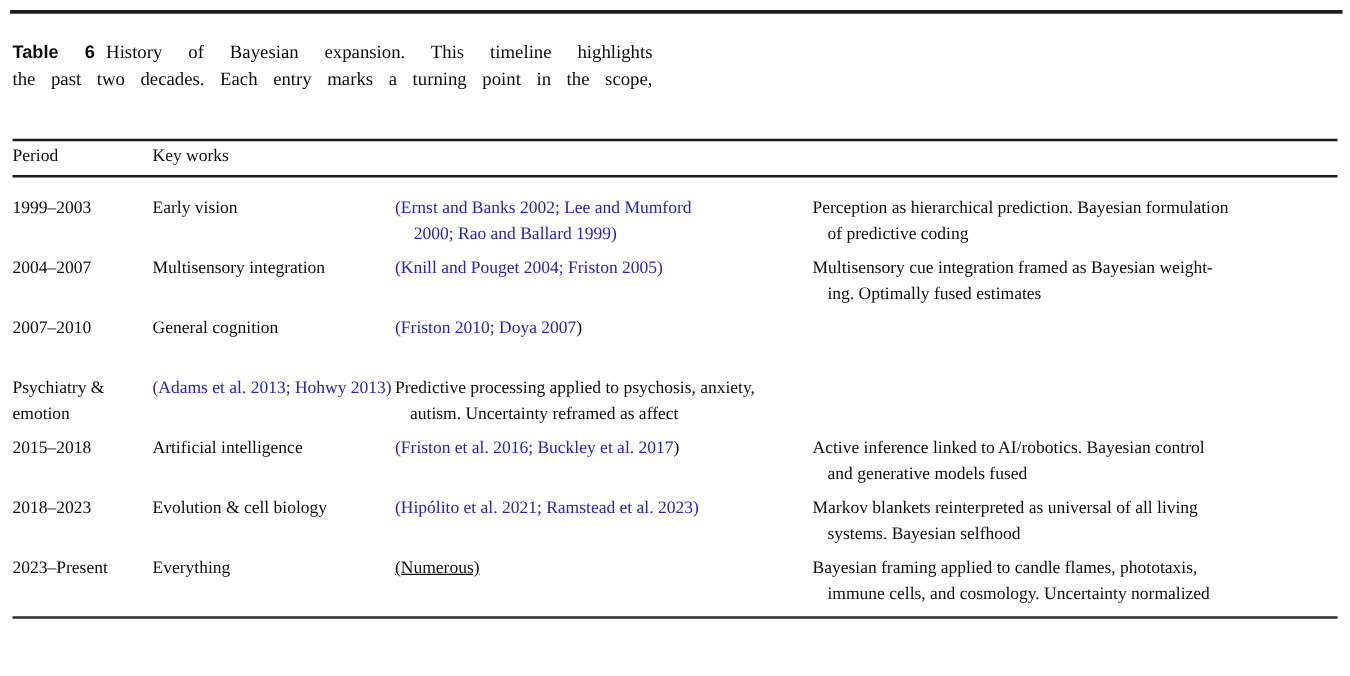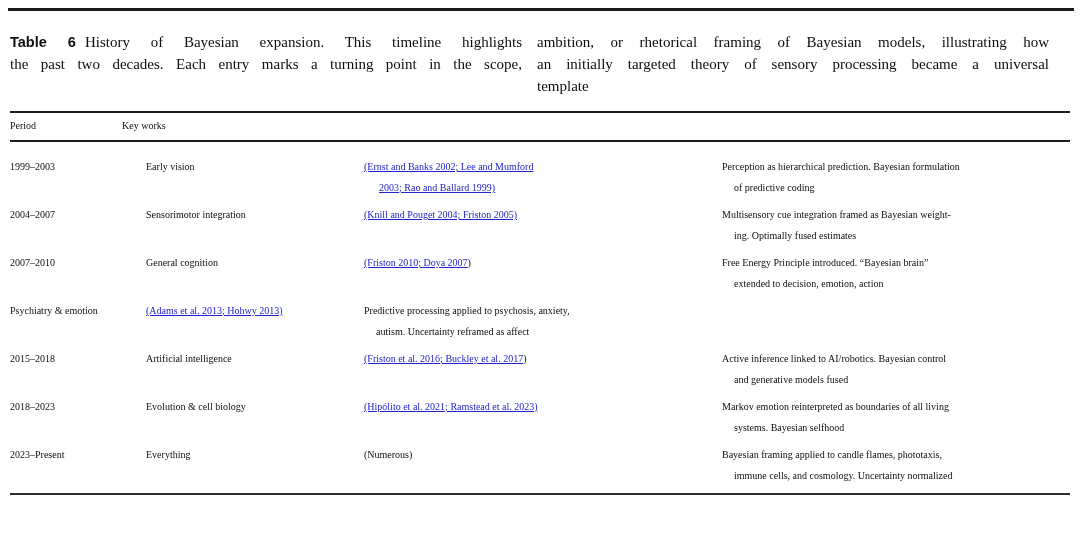--- a/index.html
+++ b/index.html
@@ -17,21 +17,21 @@
   .rule-table-top  { left: 10px; right: 10px; top: 111px; height: 2px; }
   .rule-header-bot { left: 10px; right: 10px; top: 140px; height: 1.5px; }
   .rule-table-bot  { left: 10px; right: 10px; top: 493px; height: 2px; background:#2e2e2e; }
 
   
   .caption {
     position: absolute;
     top: 31px; left: 10px; width: 1060px;
     display: grid;
     grid-template-columns: 512px 512px;
-    column-gap: 15px;
+    column-gap: 36px;
     font-size: 15px;
     line-height: 22px;
   }
   .cap-line { white-space: normal; }
   .just { text-align: justify; text-align-last: justify; }
   .cap-label {
     font-family: "Liberation Sans", sans-serif;
     font-weight: bold;
     font-size: 14.5px;
     margin-right: 9px;
@@ -45,97 +45,87 @@
   .thead {
     position: absolute;
     top: 115px; left: 10px; width: 1060px;
     font-size: 15.5px;
     line-height: 20px;
   }
   .tbody {
     position: absolute;
     top: 156px; left: 10px; width: 1060px;
   }
-  .row { height: 48px; align-content: start; gap: 24px; }
-  .cell { font-size: 10px; line-height: 21px; }
+  .row { height: 48px; align-content: start; }
+  .cell { font-size: 14px; line-height: 21px; }
   .cell div, .cell a, .cell span { white-space: nowrap; }
   .kw-cont   { padding-left: 15px; }
   .sh-cont   { padding-left: 12px; }
   .cite {
     color: #2323cc;
-    text-decoration: underline;
     cursor: pointer;
   }
   .cite-suffix { color: #0d0d0d; text-decoration: none; }
-  .kw-plain { color: #0d0d0d; }
+  .kw-plain { color: #0d0d0d; text-decoration: underline; }
 </style>
 </head>
 <body>
 
 <div class="page">
 
   <div class="rule rule-page-top"></div>
 
   <div class="caption">
     <div class="cap-col">
       <div class="cap-line just"><span class="cap-label">Table 6</span><span>History of Bayesian expansion. This timeline highlights</span></div>
       <div class="cap-line just">the past two decades. Each entry marks a turning point in the scope,</div>
-    </div>
-    <div class="cap-col">
-      <div class="cap-line just">ambition, or rhetorical framing of Bayesian models, illustrating how</div>
-      <div class="cap-line just">an initially targeted theory of sensory processing became a universal</div>
-      <div class="cap-line">template</div>
     </div>
   </div>
 
   <div class="rule rule-table-top"></div>
 
   <div class="thead">
     <div class="cell">Period</div>
     <div class="cell">Key works</div>
   </div>
 
   <div class="rule rule-header-bot"></div>
 
   <div class="tbody">
 
     <div class="row">
       <div class="cell">1999–2003</div>
       <div class="cell">Early vision</div>
       <div class="cell">
         <div><a class="cite">(Ernst and Banks 2002; Lee and Mumford</a></div>
-        <div class="kw-cont"><a class="cite">2003; Rao and Ballard 1999)</a></div>
+        <div class="kw-cont"><a class="cite">2000; Rao and Ballard 1999)</a></div>
       </div>
       <div class="cell">
         <div>Perception as hierarchical prediction. Bayesian formulation</div>
         <div class="sh-cont">of predictive coding</div>
       </div>
     </div>
 
     <div class="row">
       <div class="cell">2004–2007</div>
-      <div class="cell">Sensorimotor integration</div>
+      <div class="cell">Multisensory integration</div>
       <div class="cell">
         <div><a class="cite">(Knill and Pouget 2004; Friston 2005)</a></div>
       </div>
       <div class="cell">
         <div>Multisensory cue integration framed as Bayesian weight-</div>
         <div class="sh-cont">ing. Optimally fused estimates</div>
       </div>
     </div>
 
     <div class="row">
       <div class="cell">2007–2010</div>
       <div class="cell">General cognition</div>
       <div class="cell">
         <div><a class="cite">(Friston 2010; Doya 2007</a><span class="cite-suffix">)</span></div>
-      </div>
-      <div class="cell">
-        <div>Free Energy Principle introduced. “Bayesian brain”</div>
-        <div class="sh-cont">extended to decision, emotion, action</div>
       </div>
     </div>
 
     <div class="row">
       <div class="cell">Psychiatry &amp; emotion</div>
       <div class="cell">
         <div><a class="cite">(Adams et al. 2013; Hohwy 2013)</a></div>
       </div>
       <div class="cell">
         <div>Predictive processing applied to psychosis, anxiety,</div>
@@ -155,21 +145,21 @@
       </div>
     </div>
 
     <div class="row">
       <div class="cell">2018–2023</div>
       <div class="cell">Evolution &amp; cell biology</div>
       <div class="cell">
         <div><a class="cite">(Hipólito et al. 2021; Ramstead et al. 2023)</a></div>
       </div>
       <div class="cell">
-        <div>Markov emotion reinterpreted as boundaries of all living</div>
+        <div>Markov blankets reinterpreted as universal of all living</div>
         <div class="sh-cont">systems. Bayesian selfhood</div>
       </div>
     </div>
 
     <div class="row">
       <div class="cell">2023–Present</div>
       <div class="cell">Everything</div>
       <div class="cell">
         <div><span class="kw-plain">(Numerous)</span></div>
       </div>

